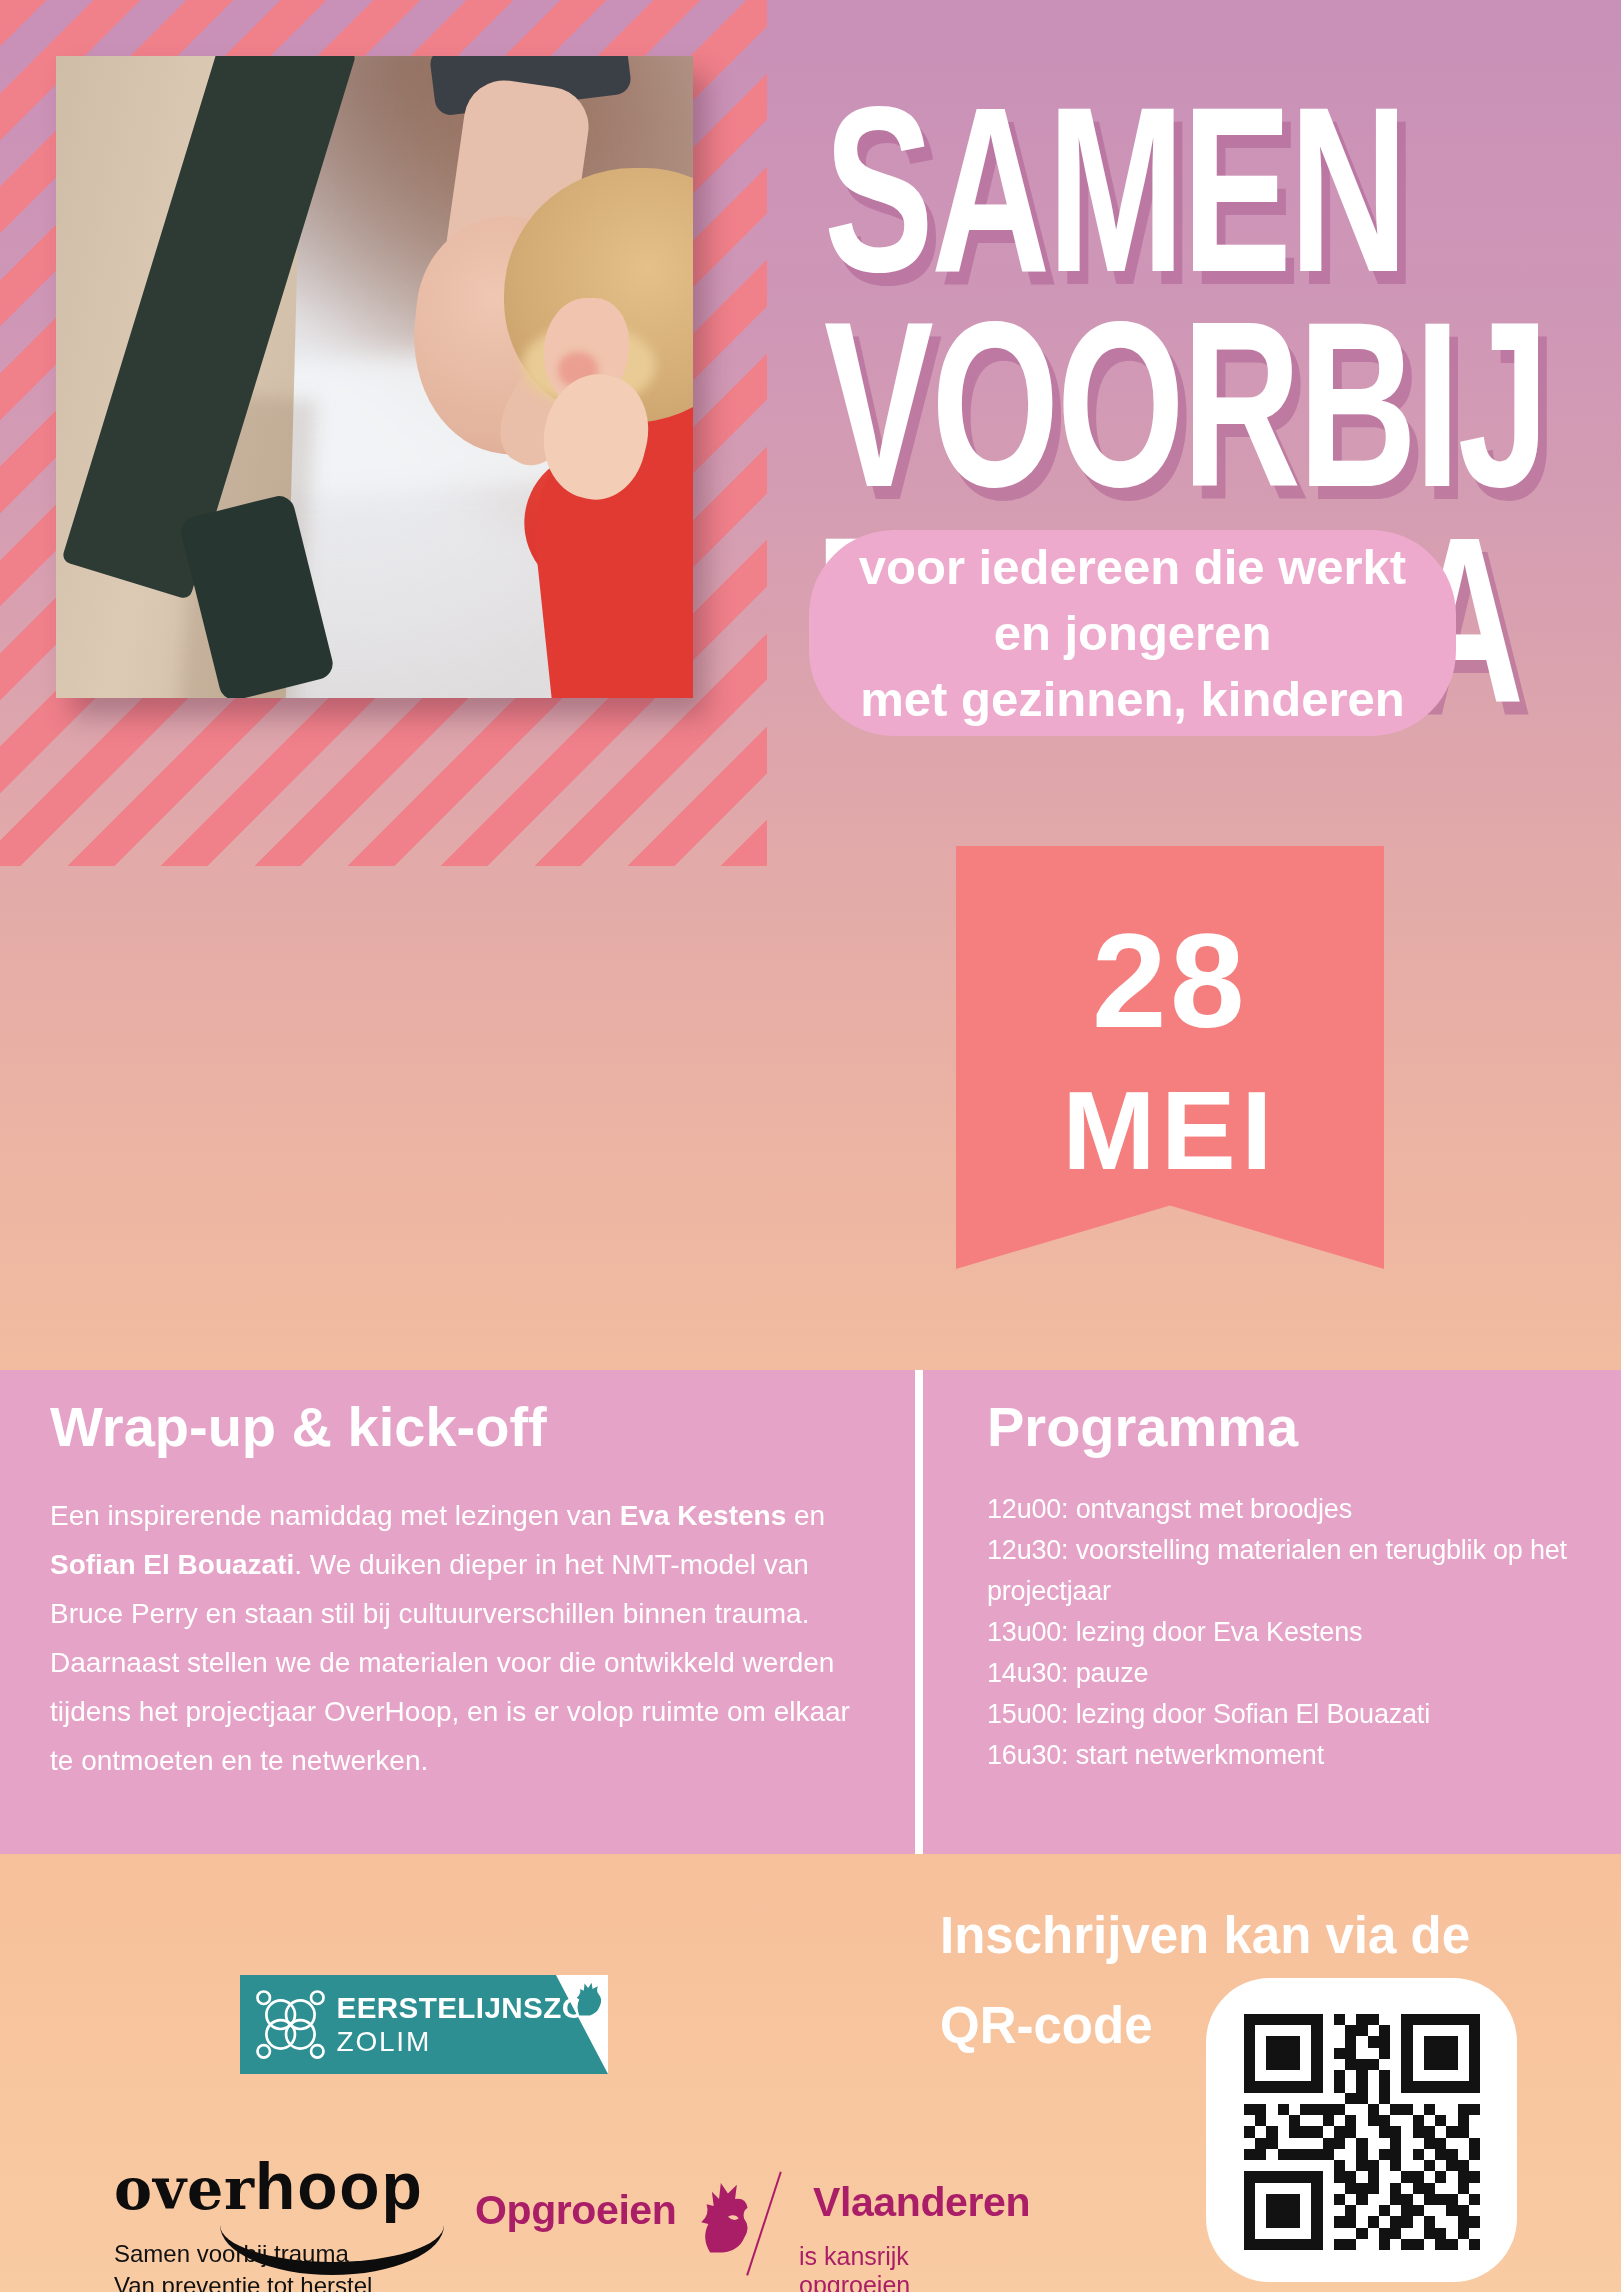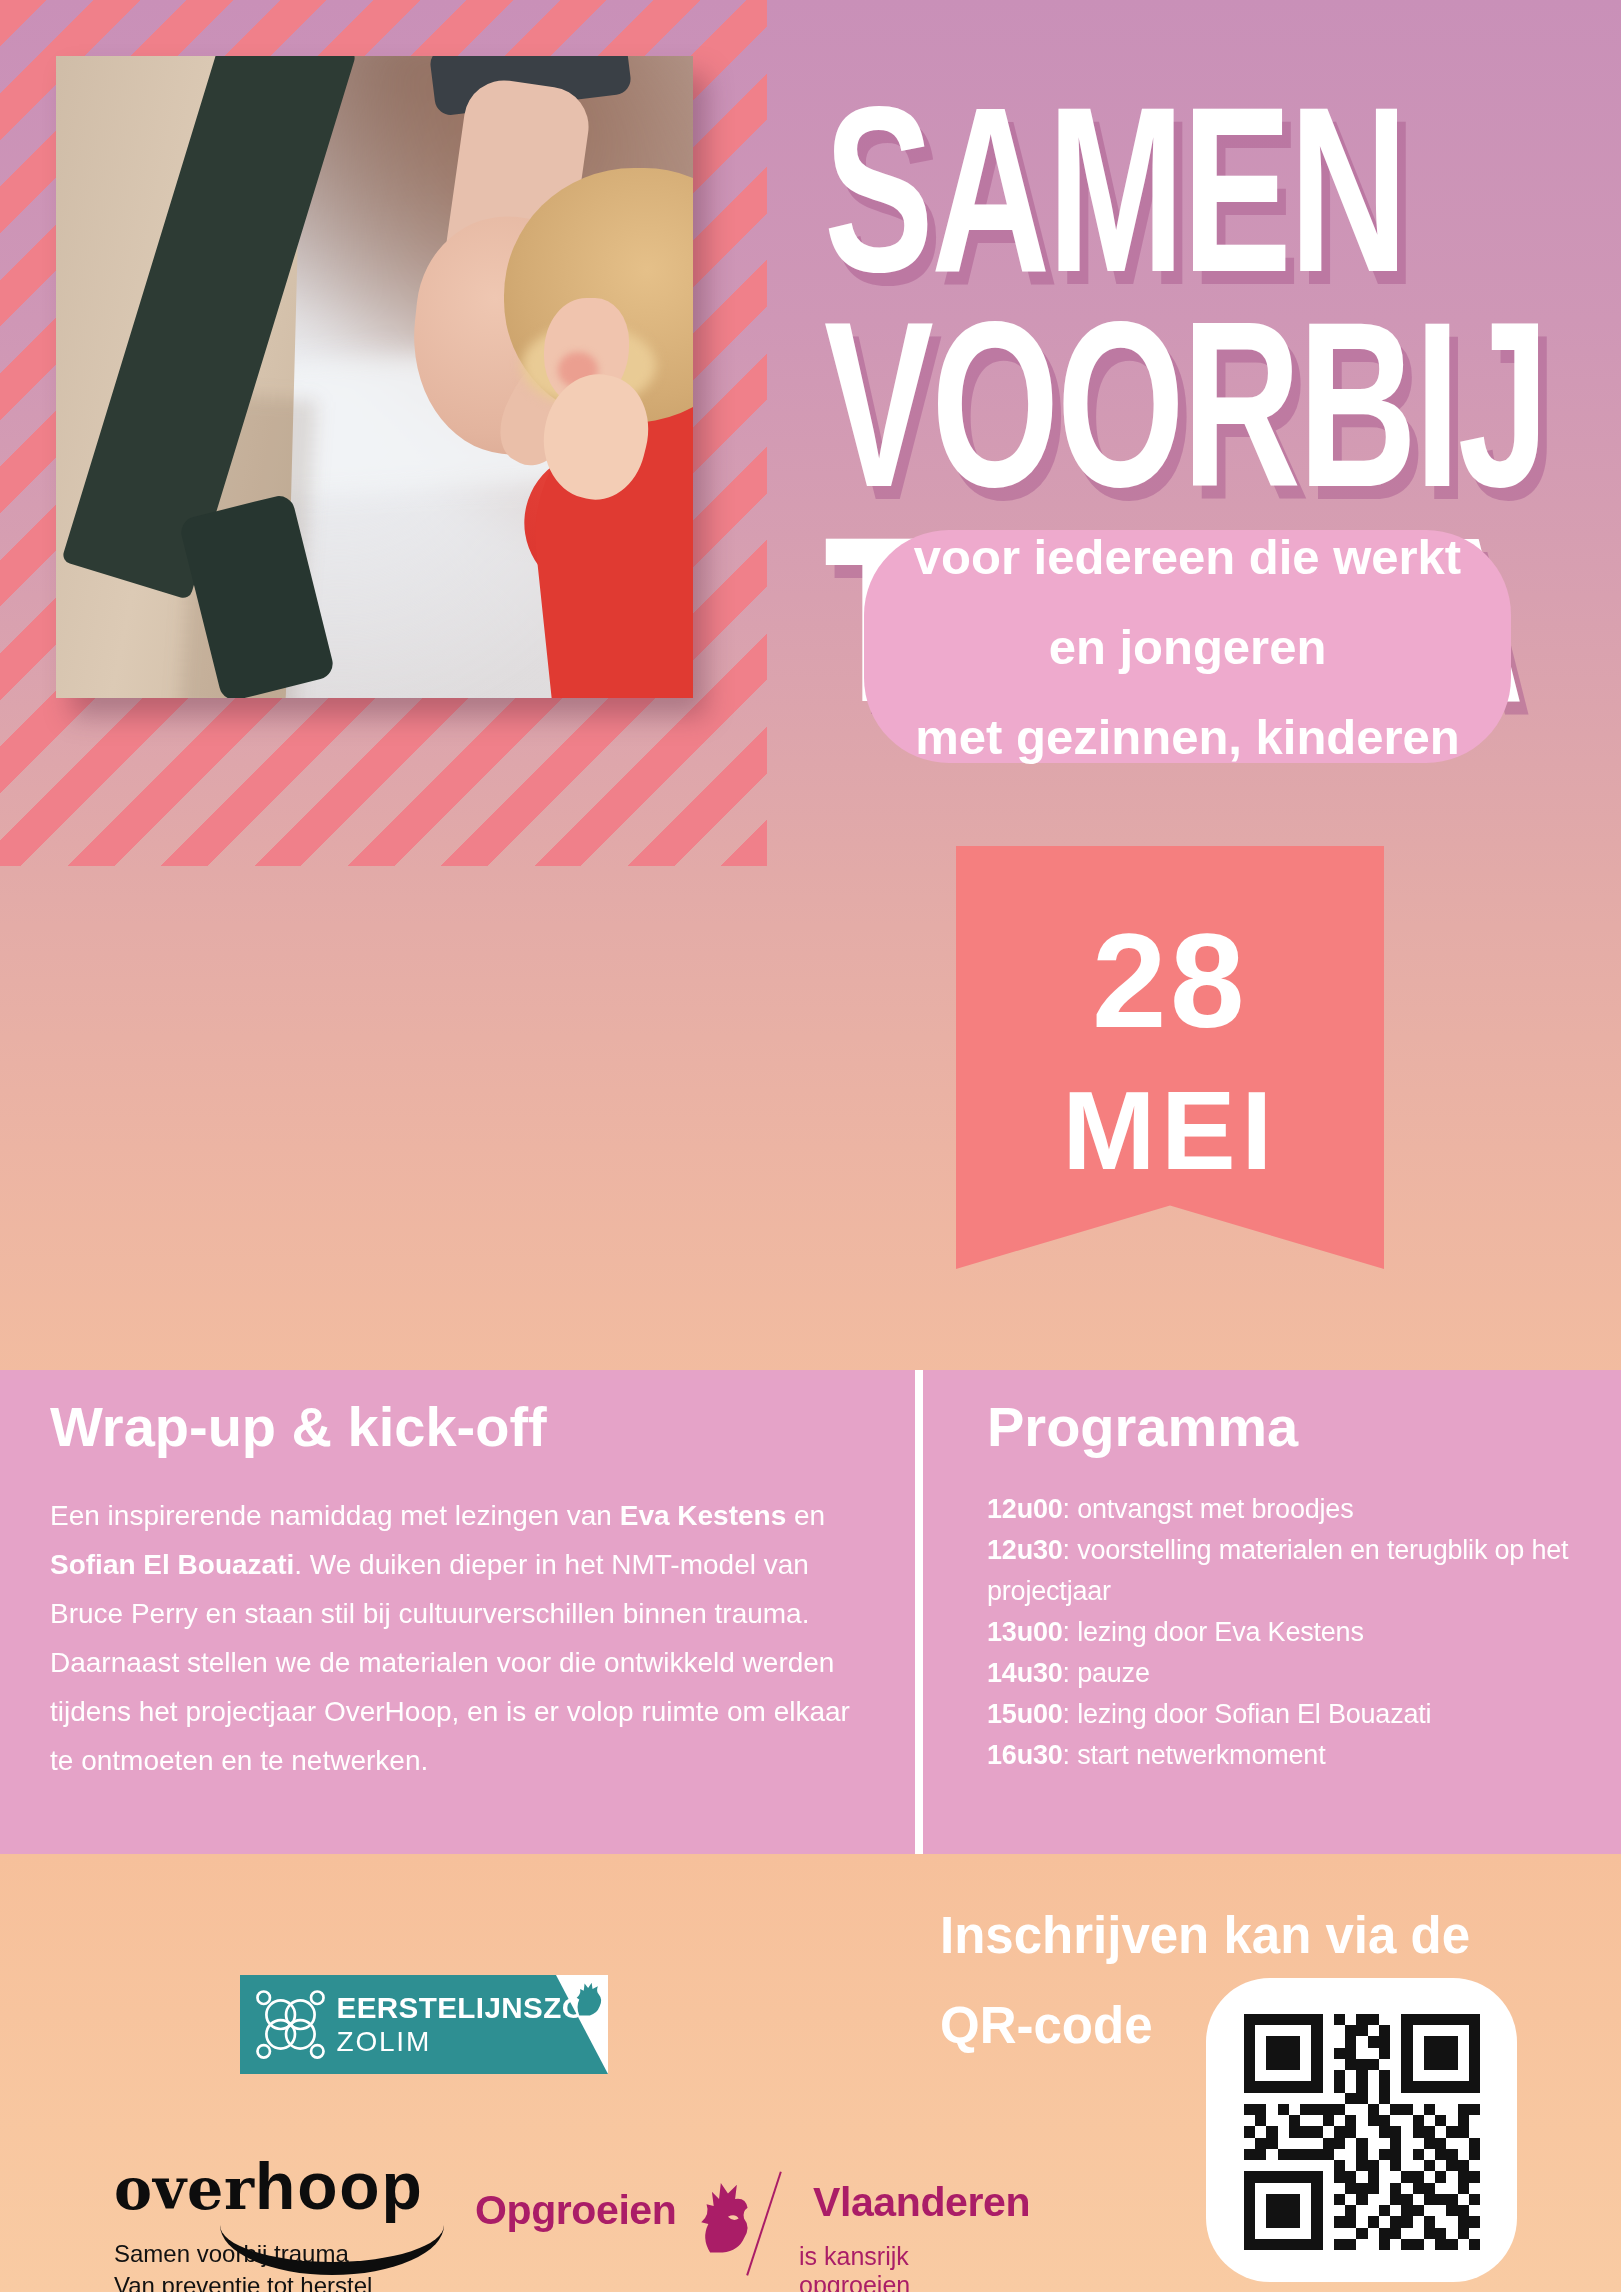--- a/index.html
+++ b/index.html
@@ -45,23 +45,23 @@
     background:radial-gradient(circle at 55% 40%,#e5c089 0%,#d3ab74 60%,#c49a63 100%);
     border-radius:50% 46% 52% 48%;}
   .hair-strand{position:absolute;left:466px;top:269px;width:134px;height:81px;background:#e9cb95;border-radius:50%;filter:blur(5.4px);}
   .child-face{position:absolute;left:488px;top:242px;width:85px;height:107px;background:#f0c4ae;border-radius:50% 40% 55% 45%;}
   .cheek{position:absolute;left:502px;top:296px;width:40px;height:36px;background:rgba(232,130,120,.55);border-radius:50%;filter:blur(3.6px);}
   
   .title{position:absolute;left:824px;top:82px;line-height:215px;font-weight:bold;
     font-size:235px;color:#fff;letter-spacing:-3.6px;transform:scaleX(.70);transform-origin:left top;
     text-shadow:12.5px 12.5px 0 rgba(173,96,146,.55);white-space:nowrap;}
   
-  .aud-box{position:absolute;left:864px;top:530px;width:647px;height:233px;border-radius:85px;
+  .aud-box{position:absolute;left:809px;top:530px;width:647px;height:206px;border-radius:85px;
     background:var(--pink-box);color:#fff;font-weight:bold;font-size:49px;line-height:66px;
-    display:flex;flex-direction:column;justify-content:center;text-align:center;gap:24px;}
+    display:flex;flex-direction:column;justify-content:center;text-align:center;}
   
   .mid-left{position:absolute;left:149px;top:967px;width:568px;text-align:center;color:#fff;}
   .time-range{font-size:59px;font-weight:bold;letter-spacing:0.9px;}
   .mid-divider{position:absolute;left:0;top:154px;width:568px;height:6.3px;background:#fff;border-radius:3.6px;}
   .venue1{position:absolute;left:-54px;width:675px;top:224px;font-size:56px;font-weight:bold;}
   .venue2{position:absolute;left:-54px;width:675px;top:315px;font-size:56px;font-weight:bold;}
   .address{position:absolute;left:-54px;width:675px;top:414px;font-size:28px;font-weight:normal;letter-spacing:0.4px;}
   
   .ribbon{position:absolute;left:936px;top:846px;width:428px;height:423px;background:var(--ribbon-coral);
     clip-path:polygon(0 0,100% 0,100% 100%,50% 85%,0 100%);
@@ -70,21 +70,21 @@
   .ribbon .month{font-size:112px;margin-top:9px;letter-spacing:5.4px;}
   
   .pink-band{position:absolute;left:0;top:1370px;width:1621px;height:484px;background:var(--pink-section);}
   .col-divider{position:absolute;left:915px;top:1370px;width:8px;height:922px;background:#fff;}
   .wrapup{position:absolute;left:50px;top:1394px;width:815px;color:#fff;}
   .sec-heading{font-size:56px;font-weight:bold;letter-spacing:0;}
   .wrapup p{margin:32px 0 0 0;font-size:28px;line-height:49px;font-weight:normal;}
   .wrapup b{font-weight:bold;}
   .programma{position:absolute;left:987px;top:1394px;width:627px;color:#fff;}
   .prog-list{margin-top:30px;font-size:27px;line-height:41px;letter-spacing:-0.2px;}
-  .prog-time{font-weight:bold;}
+  .prog-time{font-weight:normal;}
   
   .peach-band{position:absolute;left:0;top:1854px;width:1621px;height:439px;
     background:linear-gradient(180deg,#f6c09b 0%,#f9cba3 100%);}
   
   .zolim{position:absolute;left:240px;top:1975px;width:368px;height:99px;background:var(--teal);
     display:flex;align-items:center;overflow:hidden;}
   .zolim-icon{margin-left:12.5px;flex:0 0 auto;}
   .zolim-text{margin-left:9px;color:#fff;line-height:1;}
   .zolim-l1{font-size:29.6px;font-weight:bold;letter-spacing:0.4px;}
   .zolim-l2{font-size:28px;font-weight:normal;letter-spacing:1.8px;margin-top:6.3px;}

